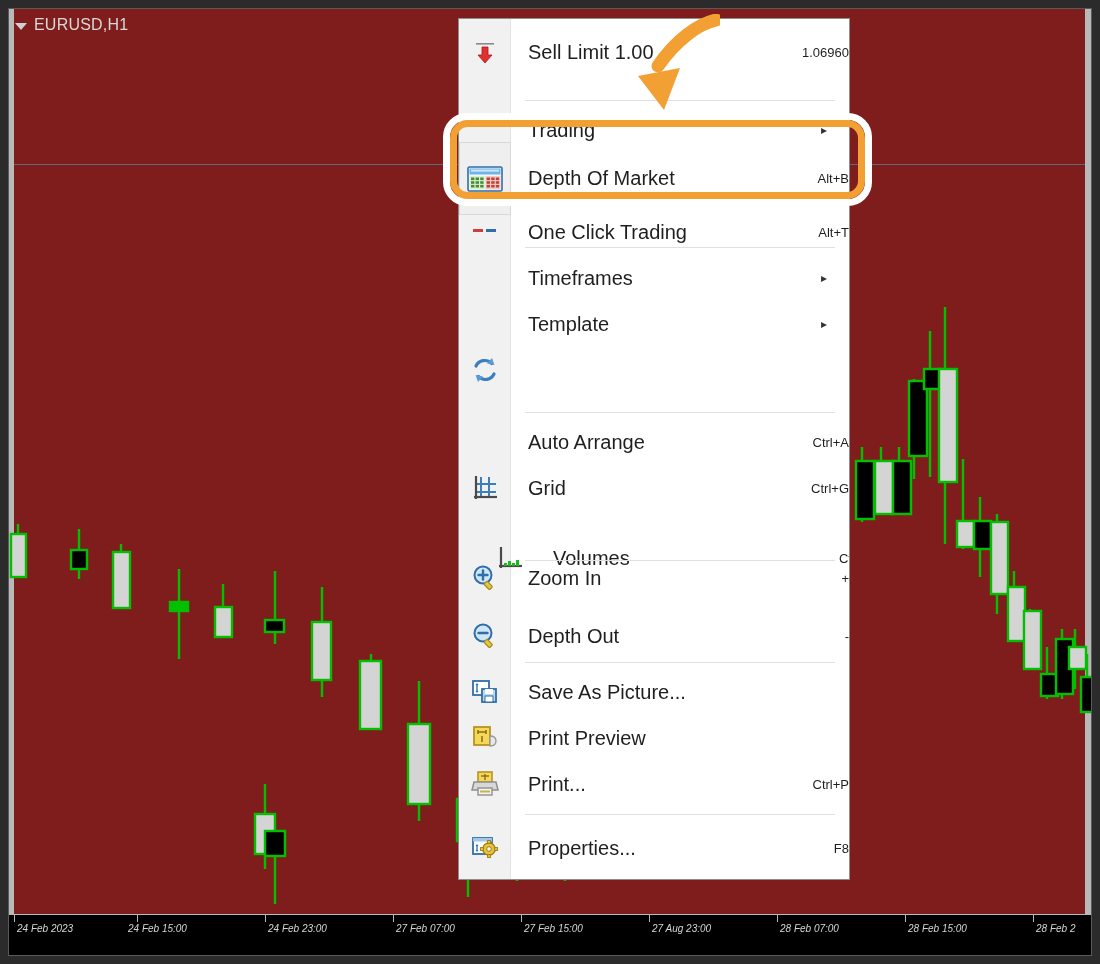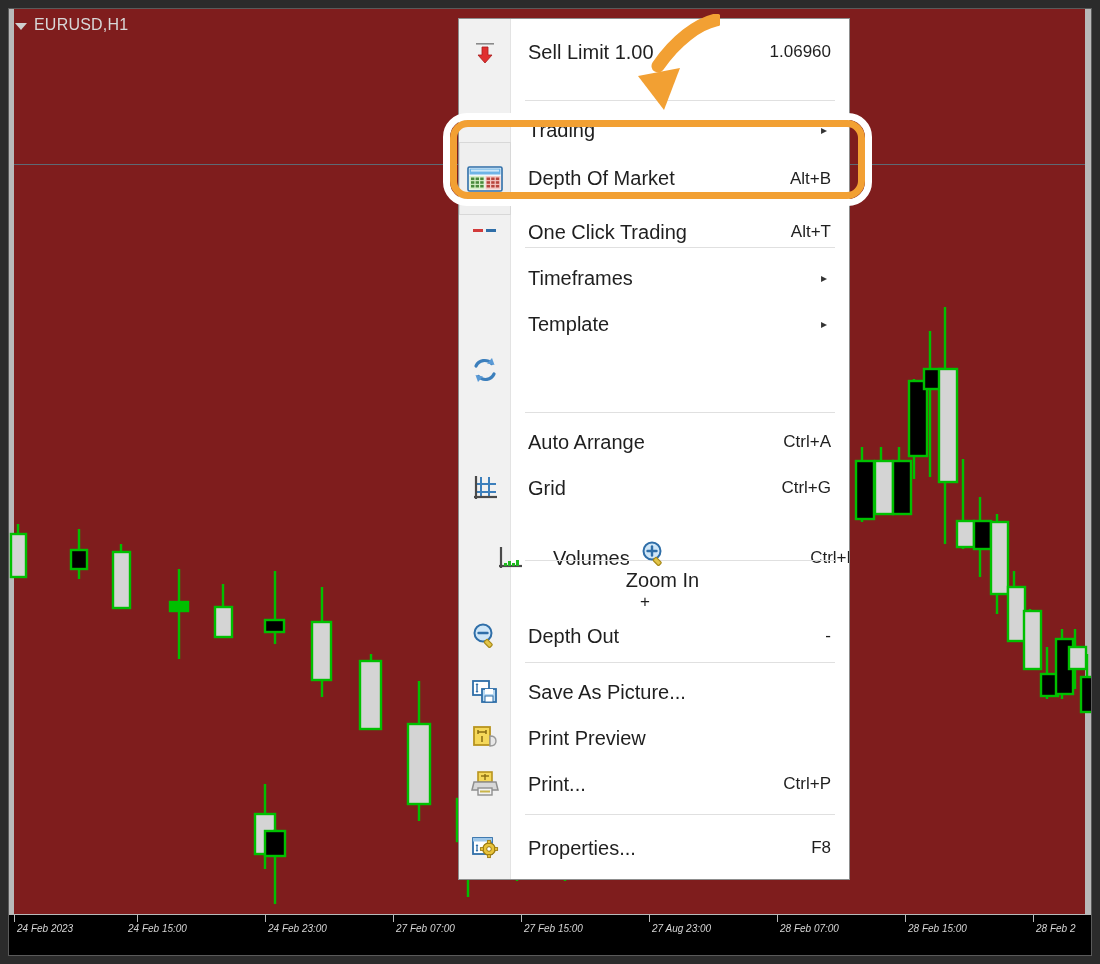--- a/index.html
+++ b/index.html
@@ -175,22 +175,21 @@
   }
   .mi .lbl {
     flex: 1;
     color: #1f1f1f;
     font-size: 20px;
     padding-left: 17px;
     white-space: nowrap;
   }
   .mi .acc {
     color: #1f1f1f;
-    font-size: 17px;
-    padding-right: 18px;
+    font-size: 13px;
     white-space: nowrap;
   }
   .mi .arrow {
     padding-right: 22px;
     color: #333;
     font-size: 12px;
     line-height: 1;
   }
   .mi.selected .ic {
     background: #efefef;
@@ -529,21 +528,21 @@
               <rect x="17" y="20" width="3" height="3"></rect>
               <rect x="21" y="17" width="3" height="6"></rect>
             </g>
           </svg>
         </span>
         <span class="lbl">Volumes</span>
         <span class="acc">Ctrl+L</span>
       </div>
       <div class="sep" style="top:541px;"></div>
 
-      <div class="mi" style="top:520px;flex-direction:column;">
+      <div class="mi" style="top:536px;">
         <span class="ic">
           <svg class="sico" width="30" height="30" viewBox="0 0 30 30">
             <circle cx="13" cy="12" r="8.5" fill="#cfe6f7" stroke="#2f6ea8" stroke-width="2"></circle>
             <g stroke="#2f6ea8" stroke-width="2.4" stroke-linecap="round">
               <line x1="13" y1="7.5" x2="13" y2="16.5"></line>
               <line x1="8.5" y1="12" x2="17.5" y2="12"></line>
             </g>
             <rect x="17" y="18" width="8" height="4.5" rx="1.2" transform="rotate(45 17 18)" fill="#e3c54a" stroke="#a88a18" stroke-width="1.2"></rect>
           </svg>
         </span>

